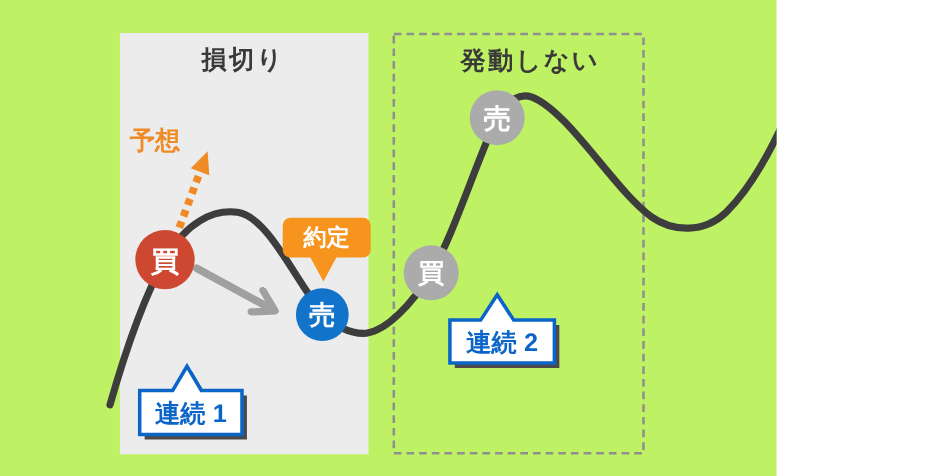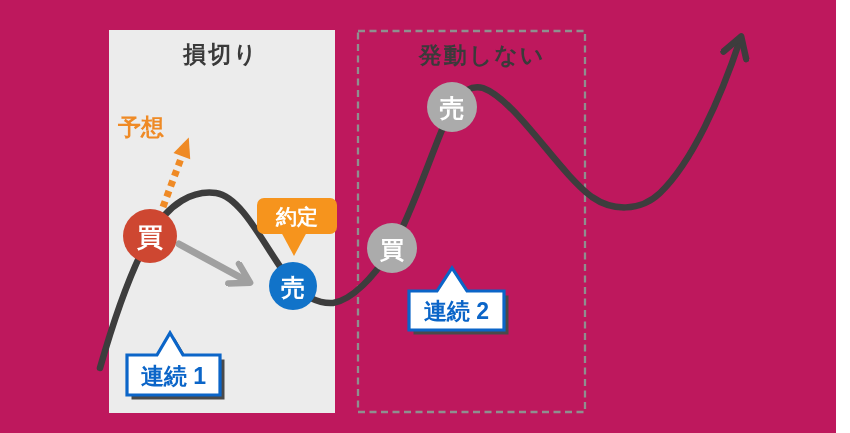--- a/index.html
+++ b/index.html
@@ -1,16 +1,16 @@
 <!DOCTYPE html>
 <html><head>
 <meta charset="utf-8">
 <style>
   html,body{margin:0;padding:0;background:#fff;}
-  .stage{position:relative;width:836px;height:433px;background:#be185d;overflow:hidden;}
+  .stage{position:relative;width:706px;height:433px;background:#bef264;overflow:hidden;}
   svg{display:block;}
   text{font-family:"Liberation Sans","DejaVu Sans",sans-serif;}
   .zone-title{font-size:23px;font-weight:600;letter-spacing:2px;}
   .point-glyph{font-weight:700;}
   .callout-text{font-size:23px;font-weight:700;}
 </style>
 </head>
 <body>
 
 <div class="stage">

